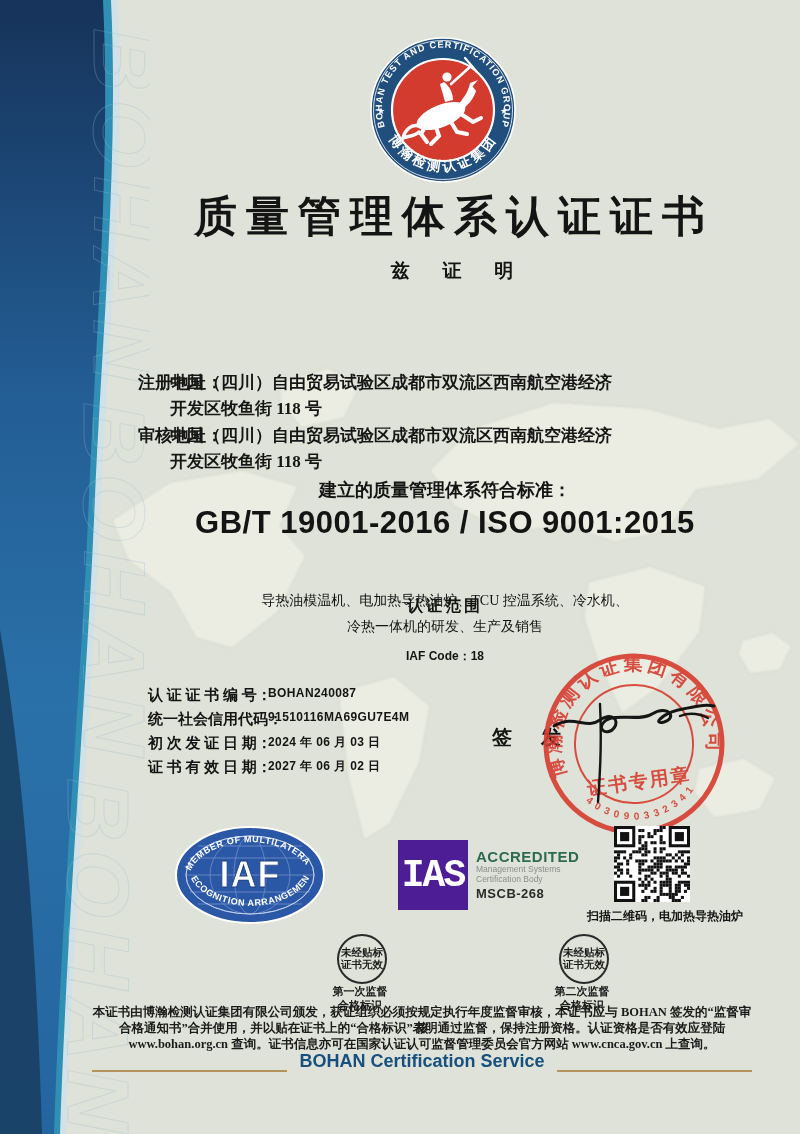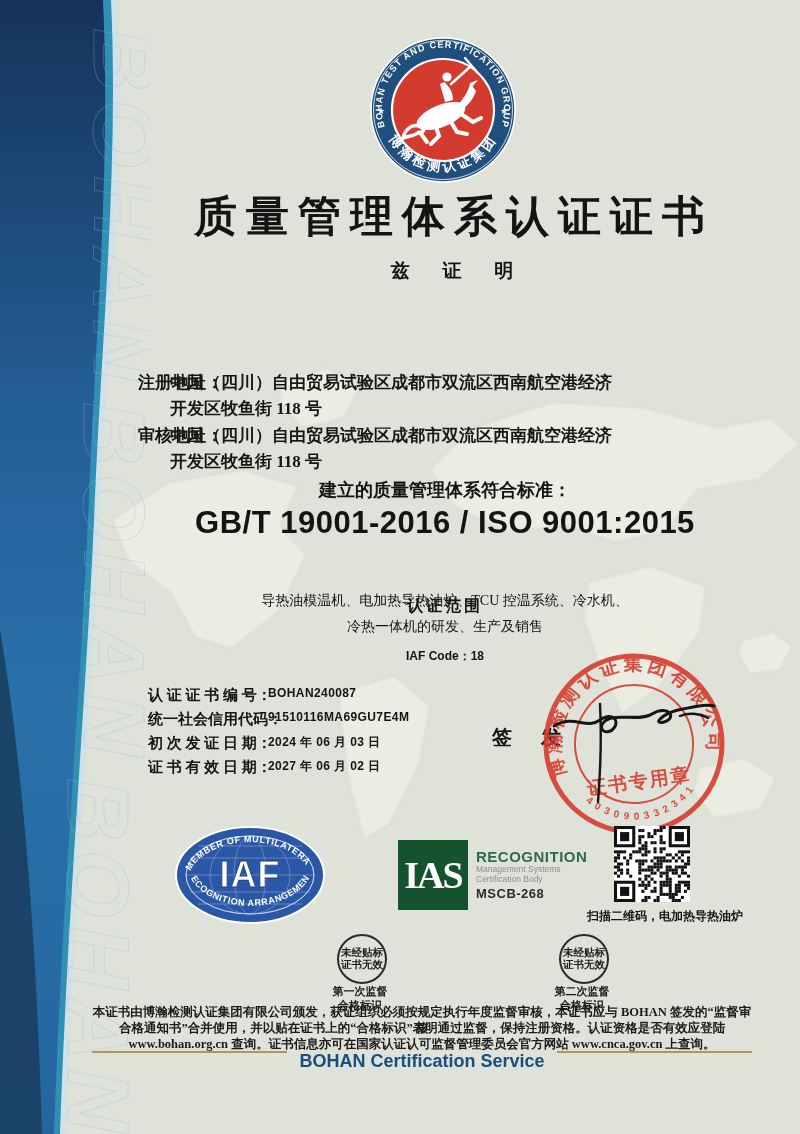--- a/index.html
+++ b/index.html
@@ -24,26 +24,26 @@
   .scope-label{font-size:16px;font-weight:bold;letter-spacing:3px;margin-top:44px;}
   .scope{font-size:14px;font-weight:normal;line-height:26px;}
   .iaf-code{font-family:"Liberation Sans","DejaVu Sans",sans-serif;font-size:12px;font-weight:bold;}
   .field-label{position:absolute;left:148px;font-size:15px;font-weight:bold;white-space:nowrap;}
   .field-value{position:absolute;left:268px;font-family:"Liberation Sans","DejaVu Sans",sans-serif;font-size:12px;font-weight:bold;letter-spacing:.4px;white-space:nowrap;}
   .sign{font-size:20px;font-weight:bold;letter-spacing:12px;}
   .qr-caption{font-size:12px;font-weight:bold;}
   .seal-circle{position:absolute;width:46px;height:46px;border:2px solid #2a2a2a;border-radius:50%;display:flex;flex-direction:column;align-items:center;justify-content:center;font-size:10.5px;font-weight:bold;line-height:12px;color:#1c1c1c;}
   .seal-cap{position:absolute;width:120px;text-align:center;font-size:11px;font-weight:bold;line-height:14px;color:#1c1c1c;}
   .foot-para{position:absolute;left:92px;width:660px;text-align:center;font-size:12.5px;font-weight:bold;line-height:16px;color:#1b1b1b;}
-  .service-row{position:absolute;left:92px;width:660px;top:1051px;display:flex;align-items:flex-start;gap:12px;}
+  .service-row{position:absolute;left:92px;width:660px;top:1051px;display:flex;align-items:flex-end;gap:12px;}
   .service-line{flex:1;height:2px;background:#b2945c;}
   .service-title{font-family:"Liberation Sans","DejaVu Sans",sans-serif;font-size:18px;font-weight:bold;color:#17507e;white-space:nowrap;}
   .foot-addr{position:absolute;left:94px;top:1072px;width:652px;display:flex;justify-content:space-between;font-size:13px;font-weight:bold;color:#151515;}
   .ias-box{position:absolute;left:398px;top:840px;display:flex;}
-  .ias-square{width:70px;height:70px;background:#14532d;color:#fff;display:flex;align-items:center;justify-content:center;font-family:Liberation Serif, serif;font-size:38px;font-weight:bold;letter-spacing:-2px;}
+  .ias-square{width:70px;height:70px;background:#4c1d95;color:#fff;display:flex;align-items:center;justify-content:center;font-family:Liberation Mono, monospace;font-size:38px;font-weight:bold;letter-spacing:-2px;}
   .ias-right{margin-left:8px;padding-top:9px;font-family:"Liberation Sans","DejaVu Sans",sans-serif;}
   .ias-accredited{color:#2e6b4e;font-size:15px;font-weight:bold;letter-spacing:.5px;line-height:15px;}
   .ias-sub{color:#8a8f88;font-size:8.5px;line-height:10px;}
   .ias-code{color:#2b2b2b;font-size:13px;font-weight:bold;margin-top:2px;letter-spacing:.5px;}
 </style>
 </head>
 <body>
 
 <div id="page">
 
@@ -191,21 +191,21 @@
     </text>
     <text x="0" y="12" text-anchor="middle" font-family="Liberation Sans, DejaVu Sans, sans-serif" font-size="36" font-weight="bold" fill="#ffffff" stroke="#1c3d7a" stroke-width="0.8" letter-spacing="1">IAF</text>
     <text font-family="Liberation Sans, DejaVu Sans, sans-serif" font-size="9" font-weight="bold" fill="#ffffff" letter-spacing="0.6">
       <textPath href="#iafBot" startOffset="50%" text-anchor="middle">RECOGNITION ARRANGEMENT</textPath>
     </text>
   </svg>
 
   <div class="ias-box">
     <div class="ias-square">IAS</div>
     <div class="ias-right">
-      <div class="ias-accredited">RECOGNITION</div>
+      <div class="ias-accredited">ACCREDITED</div>
       <div class="ias-sub">Management Systems</div>
       <div class="ias-sub">Certification Body</div>
       <div class="ias-code">MSCB-268</div>
     </div>
   </div>
 
   <svg class="abs" width="76" height="76" style="left:614px;top:826px;background:#ffffff">
     <g>
         <rect x="45.6" y="0" width="3.04" height="3.04" fill="#111"></rect>
         <rect x="48.64" y="0" width="3.04" height="3.04" fill="#111"></rect>

